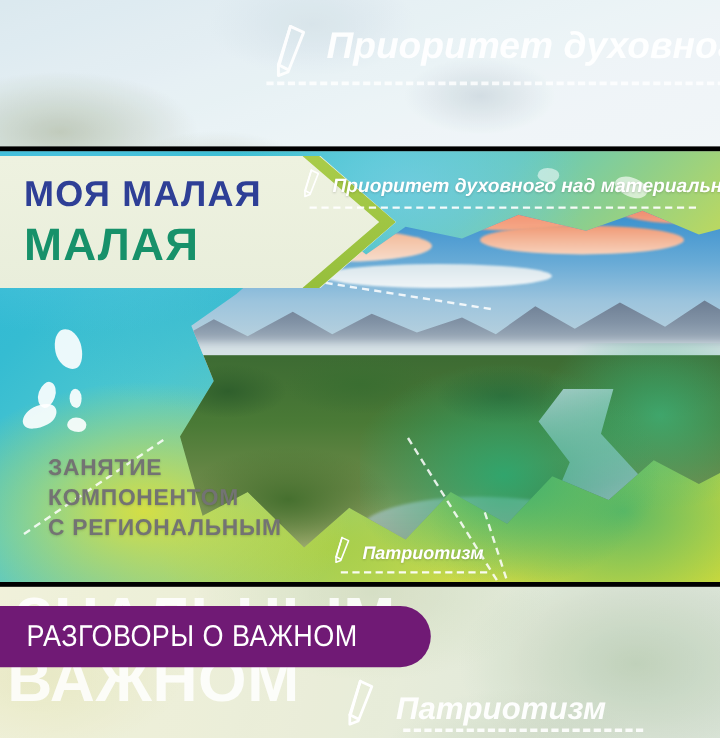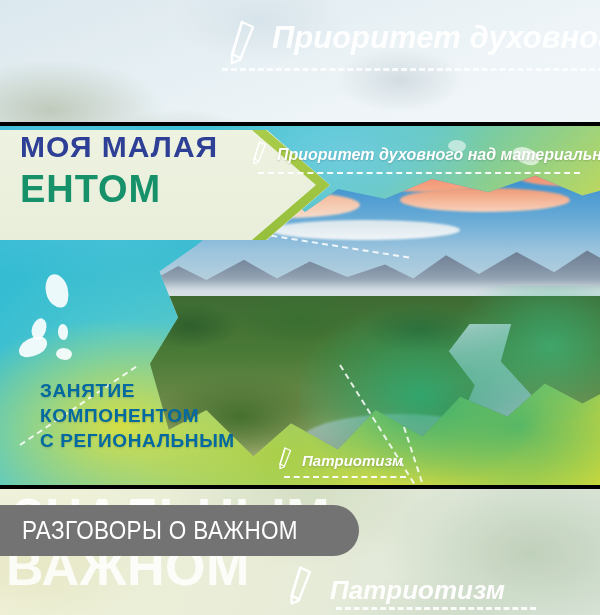--- a/index.html
+++ b/index.html
@@ -161,31 +161,31 @@
     box-shadow:0 1px 3px rgba(0,0,0,.12);
   }
   #title-plate .arrowhead{
     position:absolute;right:0;top:0;width:100px;height:110px;
     background:linear-gradient(180deg,#a9cc4a 0%,#96bf3c 100%);
     clip-path:polygon(36% 0%, 100% 50%, 36% 100%, 22% 100%, 86% 50%, 22% 0%);
   }
   .title-text{position:absolute;left:0;top:0;width:300px;padding-left:40px;box-sizing:border-box;}
   #title-line1{
     font-size:30px;font-weight:700;letter-spacing:1px;color:#2e3f96;
-    margin:0;padding-top:2px;line-height:1;
+    margin:0;padding-top:18px;line-height:1;
   }
   #title-line2{
     font-size:38px;font-weight:700;letter-spacing:1px;color:#17916a;
     margin:0;padding-top:8px;line-height:1;
   }
 
   
   #subtitle{
     position:absolute;left:40px;top:378px;z-index:8;
-    color:#0369a1;font-size:19px;font-weight:700;line-height:1.32;letter-spacing:.6px;
+    color:#737373;font-size:19px;font-weight:700;line-height:1.32;letter-spacing:.6px;
     text-shadow:0 1px 2px rgba(0,0,0,.16);
   }
   #subtitle div{white-space:nowrap;}
 
   
   .tag{position:absolute;z-index:9;display:flex;align-items:center;gap:8px;}
   .tag .lbl{
     color:#fff;font-style:italic;font-weight:700;white-space:nowrap;
     text-shadow:0 1px 2px rgba(0,0,0,.18);
   }
@@ -195,21 +195,21 @@
   #tag-spiritual .dash{top:32px;width:322px;}
   #tag-patriotism{left:278px;top:446px;}
   #tag-patriotism .lbl{font-size:15px;}
   #tag-patriotism .dash{top:30px;width:122px;}
 
   .pencil{flex:0 0 auto;}
 
   
   #rovbar{
     position:absolute;left:0;top:505px;height:51px;z-index:20;
-    background:#737373;border-radius:0 26px 26px 0;
+    background:#701a75;border-radius:0 26px 26px 0;
     display:flex;align-items:center;padding:0 30px 0 22px;
   }
   #rovbar span{
     color:#fff;font-size:25px;font-weight:400;letter-spacing:.4px;
     white-space:nowrap;font-stretch:condensed;transform:scaleX(.9);transform-origin:left center;
   }
 </style>
 </head>
 <body>
 
@@ -276,21 +276,21 @@
       </svg>
     </span>
     <span class="lbl">Приоритет духовного над материальным</span>
     <span class="dash"></span>
   </div>
 
   <div id="title-plate">
     <div class="arrowhead"></div>
     <div class="title-text">
       <h1 id="title-line1">МОЯ МАЛАЯ</h1>
-      <h1 id="title-line2">ЕНТОМ</h1>
+      <h1 id="title-line2">МАЛАЯ</h1>
     </div>
   </div>
 
   <div id="subtitle">
     <div>ЗАНЯТИЕ</div>
     <div>КОМПОНЕНТОМ</div>
     <div>С РЕГИОНАЛЬНЫМ</div>
   </div>
 
   <div class="tag" id="tag-patriotism">

